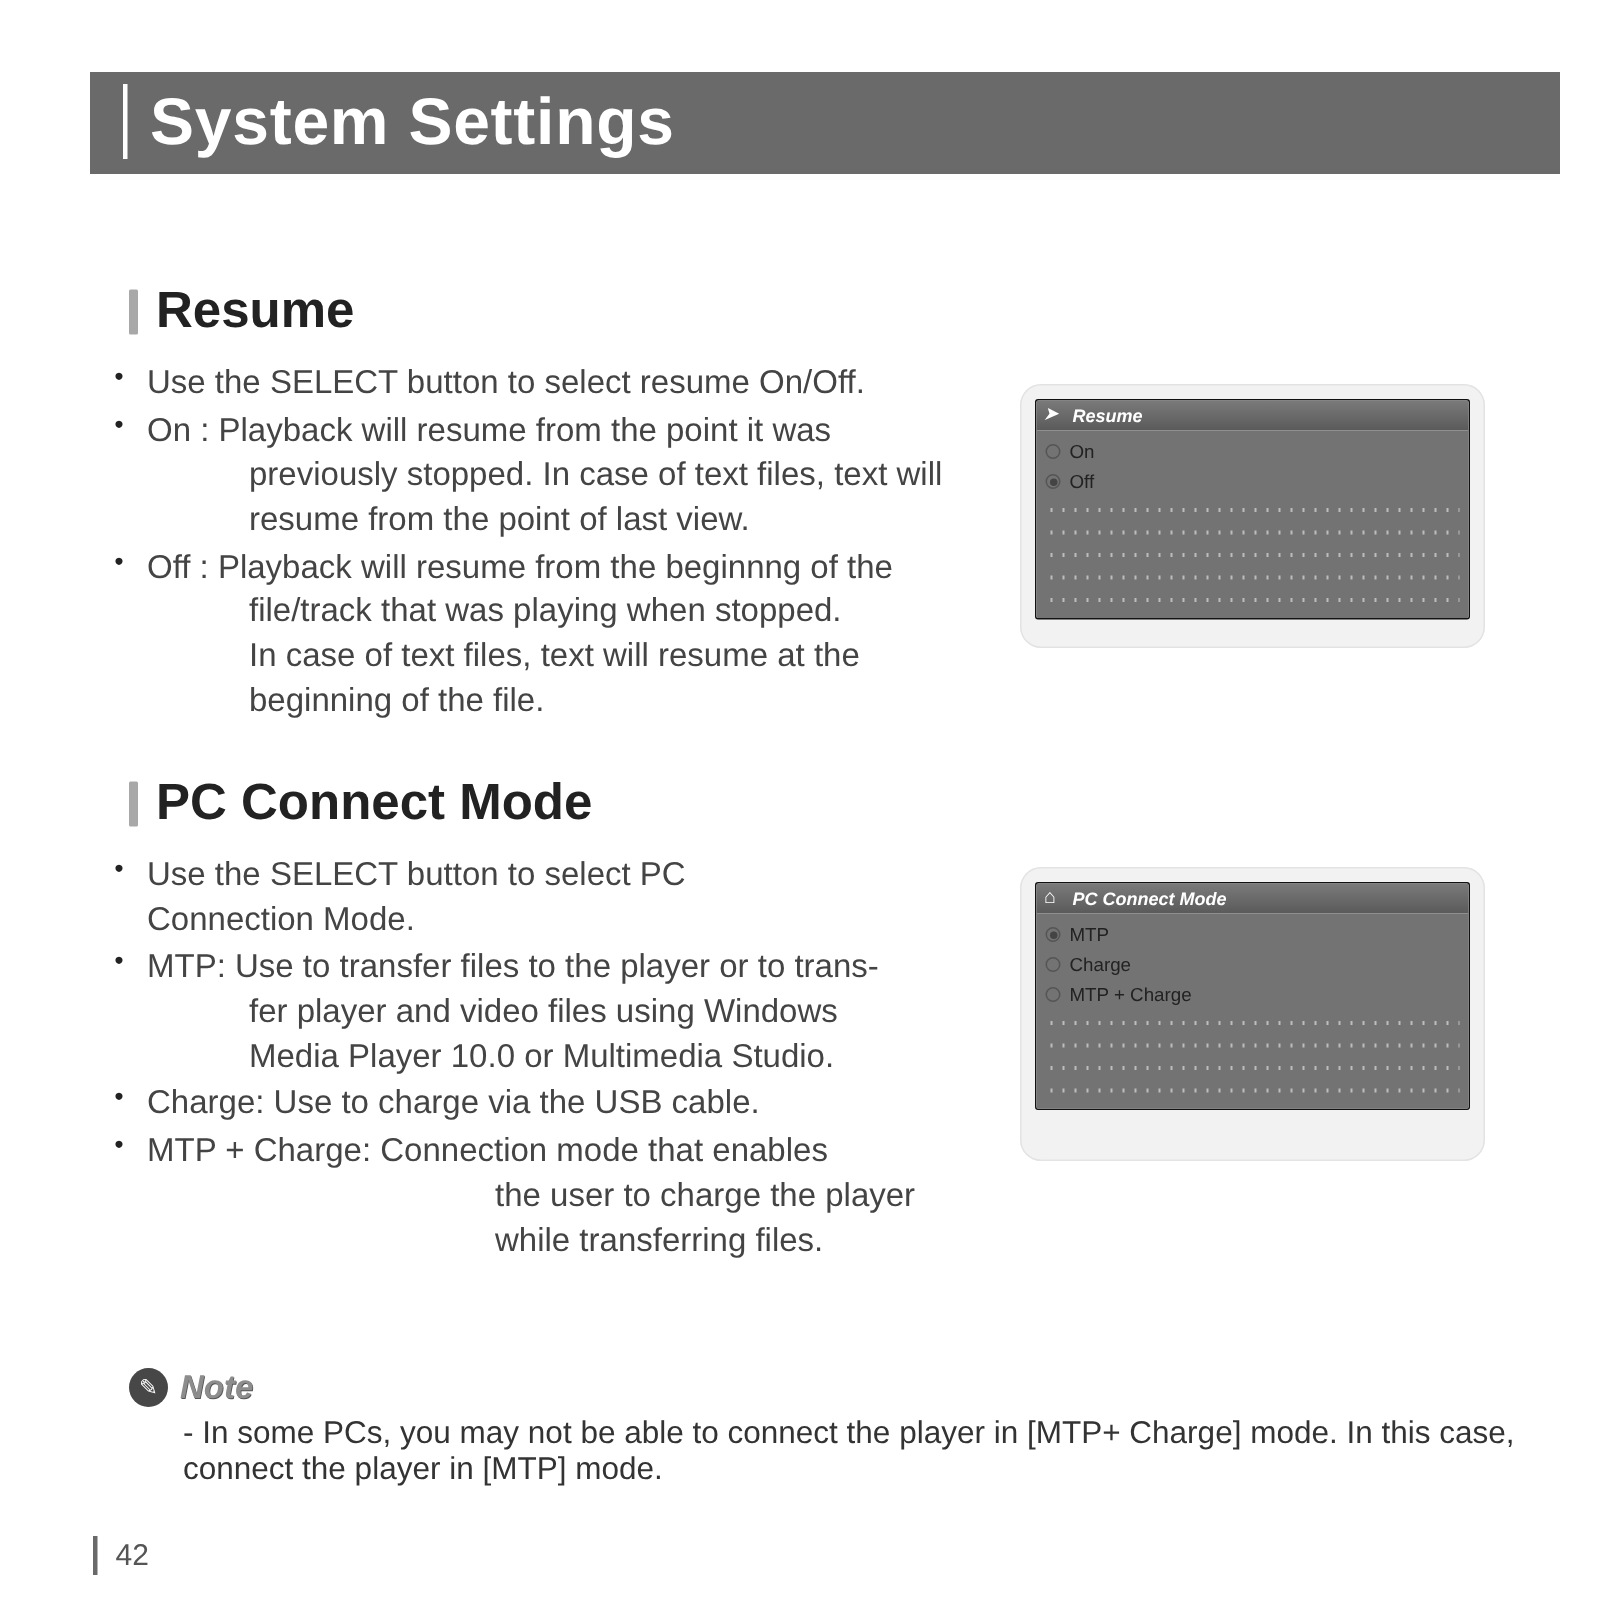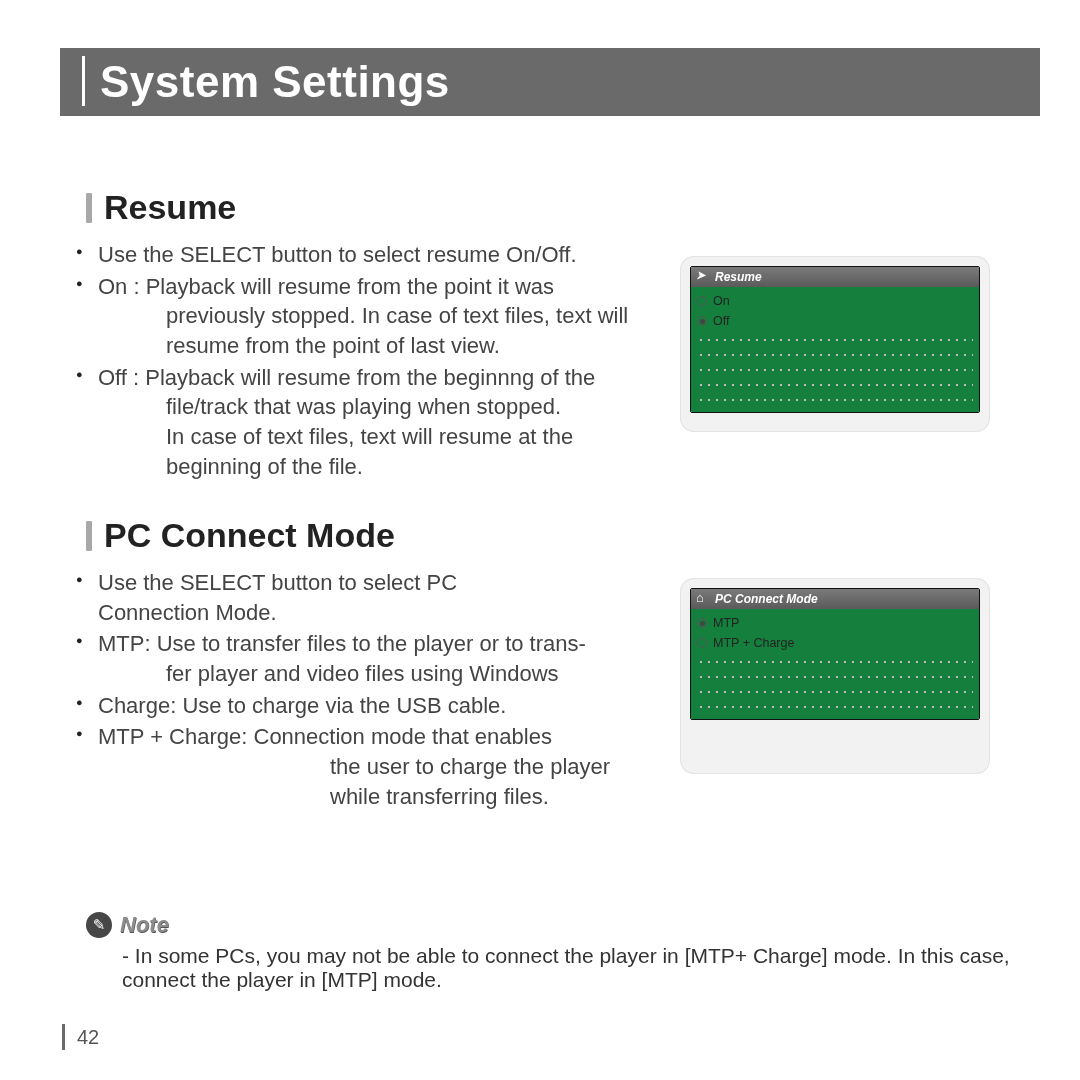--- a/index.html
+++ b/index.html
@@ -22,21 +22,21 @@
   ul.bullets > li { position: relative; padding-left: 22px; margin-bottom: 2px; }
   ul.bullets > li::before { content: "●"; position: absolute; left: 0; top: 4px; font-size: 11px; color: #222; }
   .indent { display: block; margin-left: 68px; }
   .indent2 { display: block; margin-left: 232px; }
   .indent0 { display: block; margin-left: 0; }
 
   
   .card { border-radius: 14px; background: #f2f2f2; box-shadow: inset 0 0 0 1px #e3e3e3; padding: 10px; }
   .card-inner { background: #fff; border: 1px solid #111; border-radius: 2px; overflow: hidden; }
   .card-head { display: flex; align-items: center; height: 20px; padding: 0 6px; background: linear-gradient(#7a7a7a, #5a5a5a); color: #fff; font-weight: 700; font-style: italic; font-size: 12px; gap: 6px; }
-  .card-body { padding: 4px 6px 6px 6px; background: #15803d; }
+  .card-body { padding: 4px 6px 6px 6px; background: #737373; }
   .dots { height: 12px; margin: 3px 0 0 0; background-image: radial-gradient(#bdbdbd 1px, transparent 1px); background-size: 8px 12px; background-position: 0 50%; }
   .opt { display: flex; align-items: center; gap: 6px; font-size: 12.5px; color: #222; line-height: 1.6; }
   .radio { width: 10px; height: 10px; border: 1px solid #555; border-radius: 50%; display: inline-flex; align-items: center; justify-content: center; }
   .radio.sel::after { content: ""; width: 5px; height: 5px; border-radius: 50%; background: #444; display: block; }
   .ico { width: 12px; height: 12px; display: inline-block; }
   .ico.arrow { position: relative; }
   .ico.arrow::before { content: "➤"; font-size: 11px; color: #fff; position: absolute; left: -1px; top: -2px; }
   .ico.pc { position: relative; }
   .ico.pc::before { content: "⌂"; font-size: 13px; color: #fff; position: absolute; left: -1px; top: -3px; }
 
@@ -121,39 +121,44 @@
   </div>
 
   <ul class="bullets s2-list">
     <li>
       <span>Use the SELECT button to select PC</span>
       <span class="indent0">Connection Mode.</span>
     </li>
     <li>
       <span>MTP: Use to transfer files to the player or to trans-</span>
       <span class="indent">fer player and video files using Windows</span>
+      <span class="indent">Media Player 10.0 or Multimedia Studio.</span>
     </li>
     <li><span>Charge: Use to charge via the USB cable.</span></li>
     <li>
       <span>MTP + Charge: Connection mode that enables</span>
       <span class="indent2">the user to charge the player</span>
       <span class="indent2">while transferring files.</span>
     </li>
   </ul>
 
   <div class="card s2-card">
     <div class="card-inner">
       <div class="card-head">
         <span class="ico pc"></span>
         <span>PC Connect Mode</span>
       </div>
       <div class="card-body">
         <div class="opt">
           <span class="radio sel"></span>
           <span>MTP</span>
+        </div>
+        <div class="opt">
+          <span class="radio"></span>
+          <span>Charge</span>
         </div>
         <div class="opt">
           <span class="radio"></span>
           <span>MTP + Charge</span>
         </div>
         <div class="dots"></div>
         <div class="dots"></div>
         <div class="dots"></div>
         <div class="dots"></div>
       </div>

